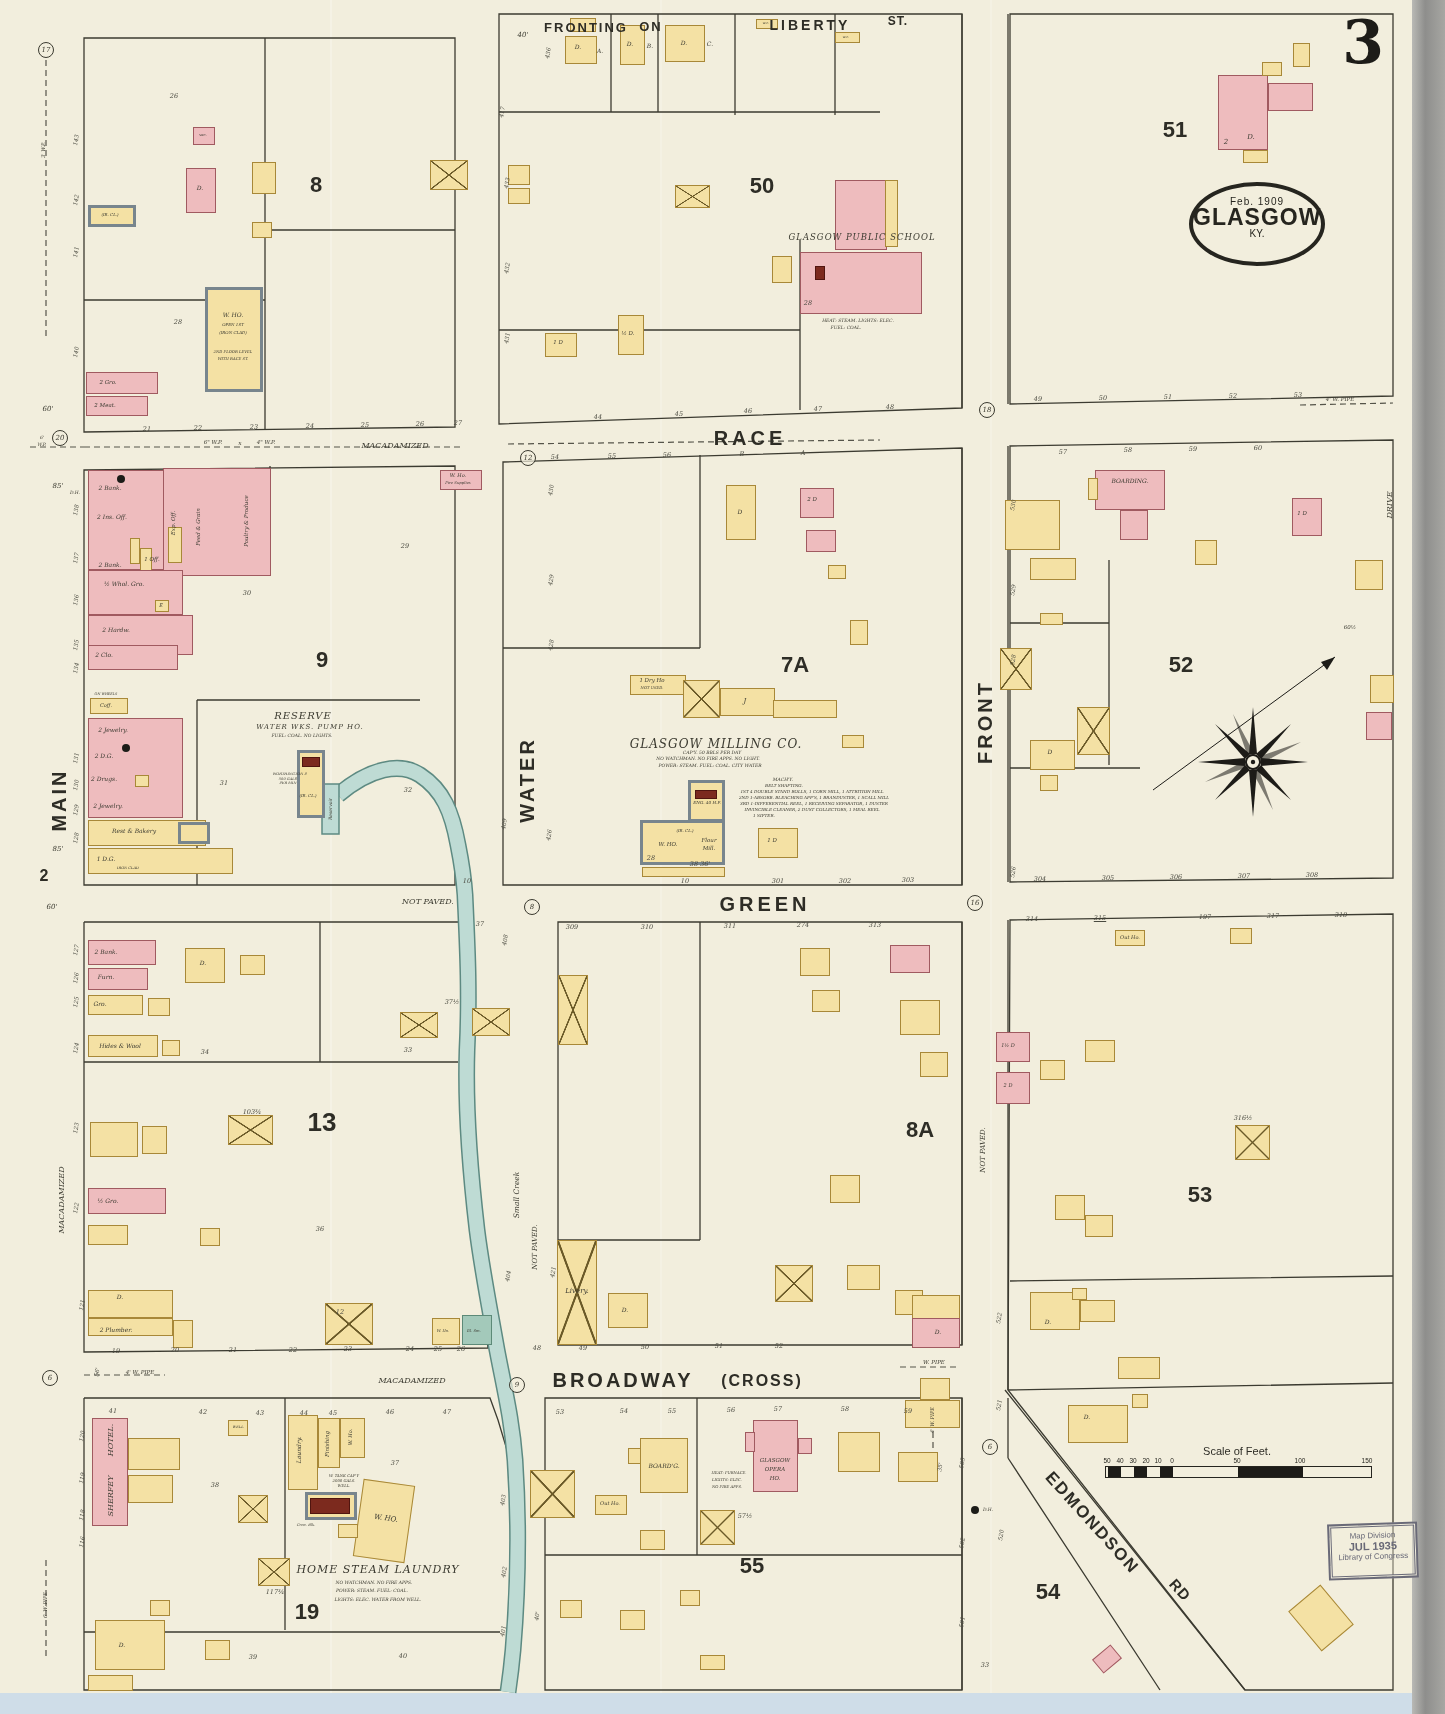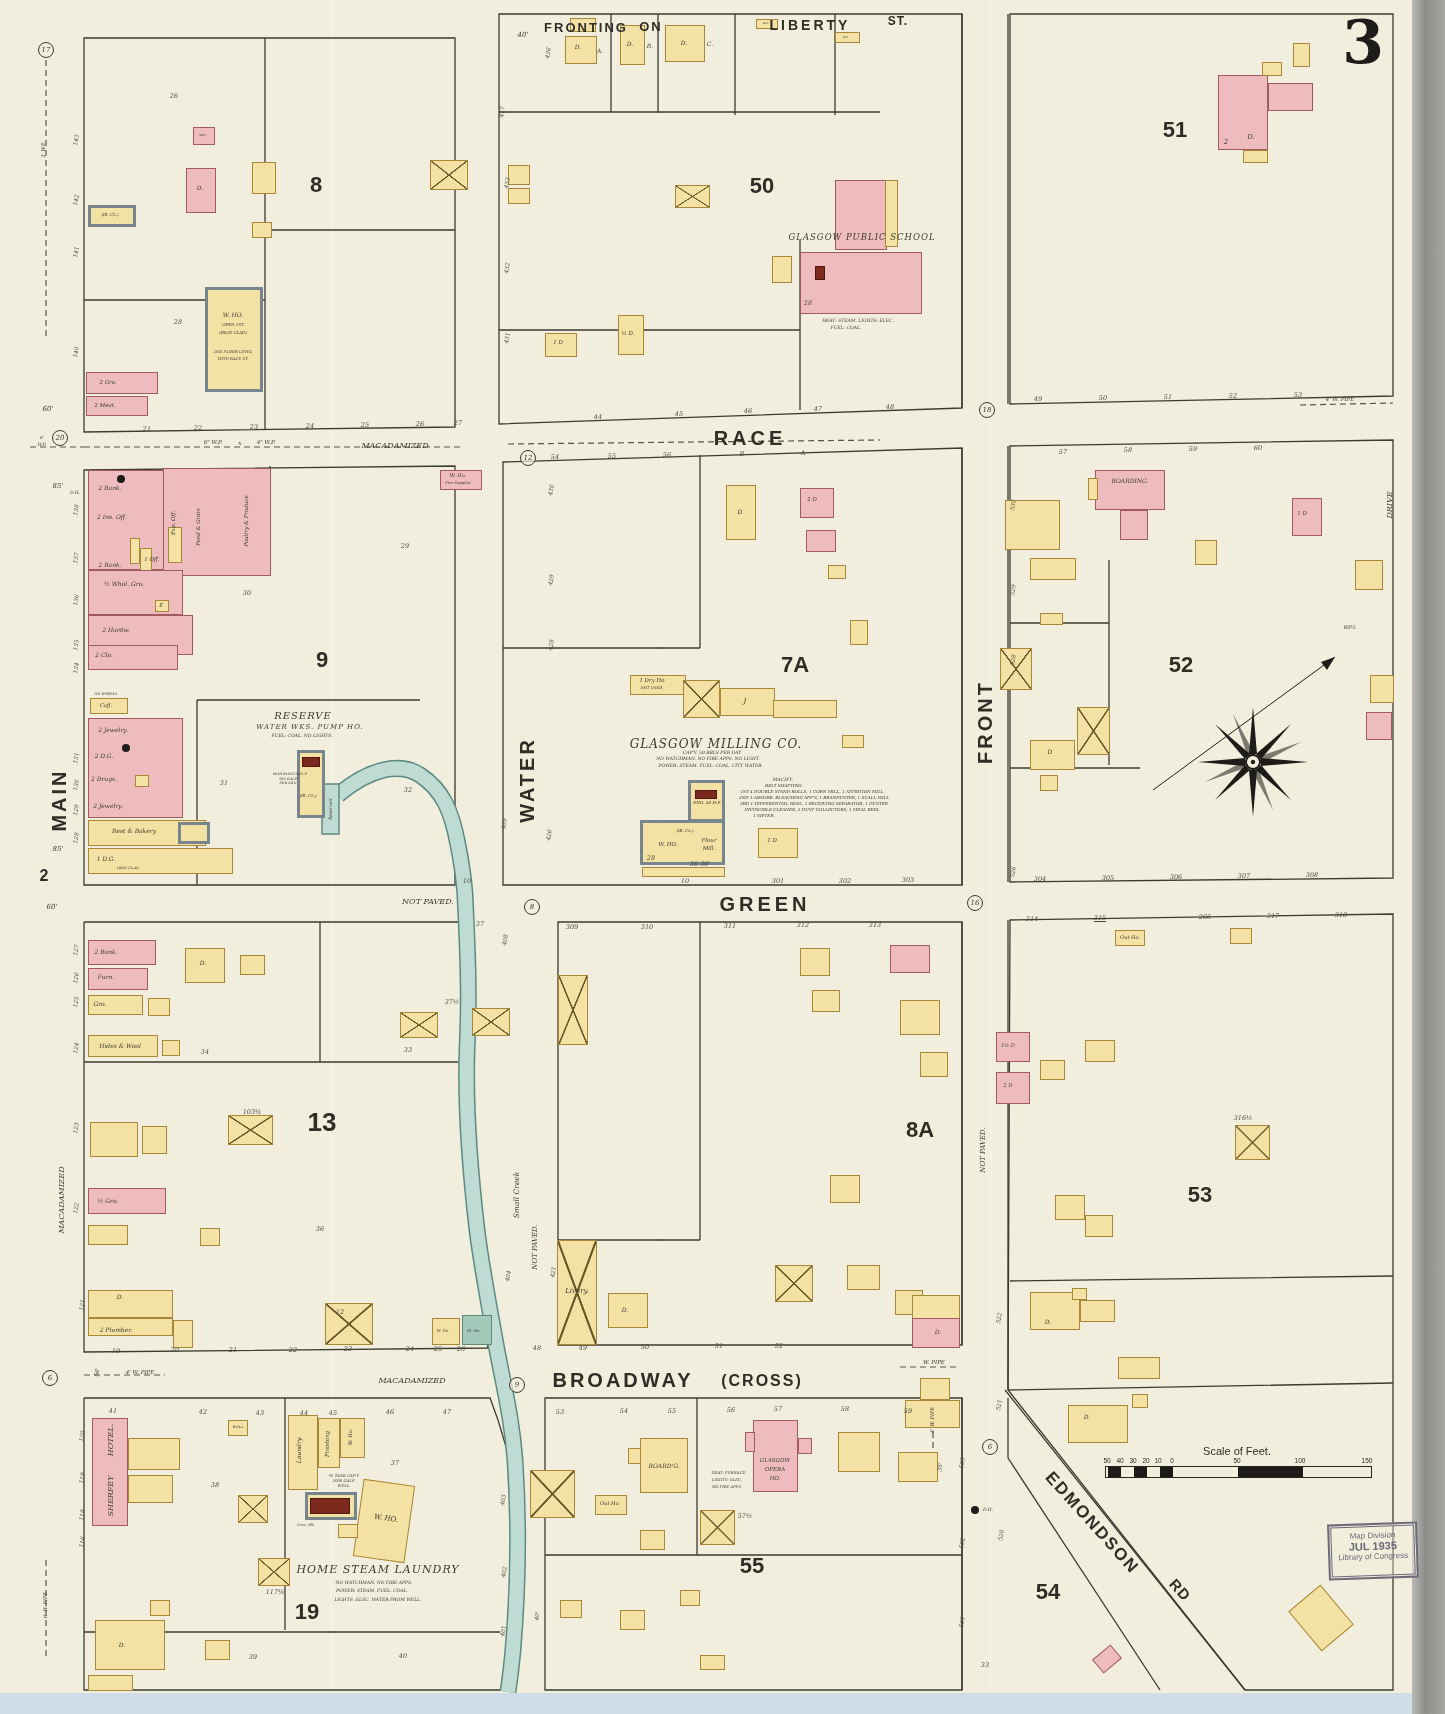--- a/index.html
+++ b/index.html
@@ -516,25 +516,25 @@
       <div class="lot" style="left: 908px; top: 880px;">303</div>
       <div class="lot" style="left: 1040px; top: 879px;">304</div>
       <div class="lot" style="left: 1108px; top: 878px;">305</div>
       <div class="lot" style="left: 1176px; top: 877px;">306</div>
       <div class="lot" style="left: 1244px; top: 876px;">307</div>
       <div class="lot" style="left: 1312px; top: 875px;">308</div>
       <div class="lot" style="left: 480px; top: 924px;">37</div>
       <div class="lot" style="left: 572px; top: 927px;">309</div>
       <div class="lot" style="left: 647px; top: 927px;">310</div>
       <div class="lot" style="left: 730px; top: 926px;">311</div>
-      <div class="lot" style="left: 803px; top: 925px;">312</div>
+      <div class="lot" style="left: 803px; top: 925px;">274</div>
       <div class="lot" style="left: 867px; top: 925px; margin-left: 8px;">313</div>
       <div class="lot" style="left: 1032px; top: 919px;">314</div>
       <div class="lot" style="left: 1100px; top: 918px; text-decoration: underline;">315</div>
-      <div class="lot" style="left: 1205px; top: 917px;">266</div>
+      <div class="lot" style="left: 1205px; top: 917px;">197</div>
       <div class="lot" style="left: 1273px; top: 916px;">317</div>
       <div class="lot" style="left: 1341px; top: 915px; text-align: right;">318</div>
       <div class="lot" style="left: 116px; top: 1351px;">19</div>
       <div class="lot" style="left: 175px; top: 1350px;">20</div>
       <div class="lot" style="left: 233px; top: 1350px;">21</div>
       <div class="lot" style="left: 293px; top: 1350px;">22</div>
       <div class="lot" style="left: 348px; top: 1349px;">23</div>
       <div class="lot" style="left: 410px; top: 1349px;">24</div>
       <div class="lot" style="left: 438px; top: 1349px;">25</div>
       <div class="lot" style="left: 461px; top: 1349px;">26</div>
@@ -642,20 +642,25 @@
       <div class="circ" style="left: 517px; top: 1385px;">9</div>
       <div class="circ" style="left: 50px; top: 1378px;">6</div>
       <div class="circ" style="left: 990px; top: 1447px;">6</div>
       <div class="dot" style="left: 121px; top: 479px;"></div>
       <div class="dot" style="left: 126px; top: 748px;"></div>
       <div class="dot" style="left: 975px; top: 1510px;"></div>
     </div>
 
 <div id="pagenum">3</div>
 
+<div id="oval">
+  <div class="d">Feb. 1909</div>
+  <div class="g">GLASGOW</div>
+  <div class="k">KY.</div>
+</div>
 
 <div id="locstamp">
   <div class="a">Map Division</div>
   <div class="b2">JUL 1935</div>
   <div class="c2">Library of Congress</div>
 </div>
 
 <div id="scaleticks">
       <div class="tk" style="left: 1107px; top: 1464px; position: absolute;">50</div>
       <div class="tk" style="left: 1120px; top: 1464px; position: absolute;">40</div>

